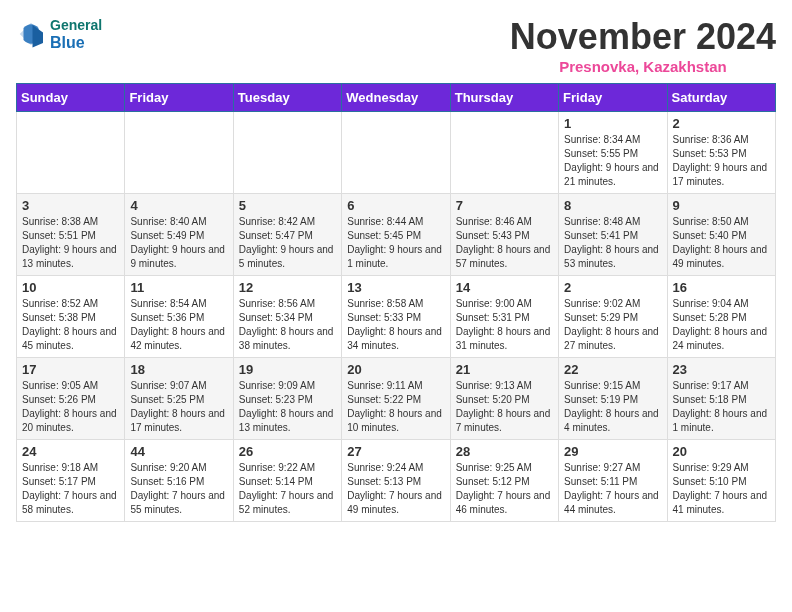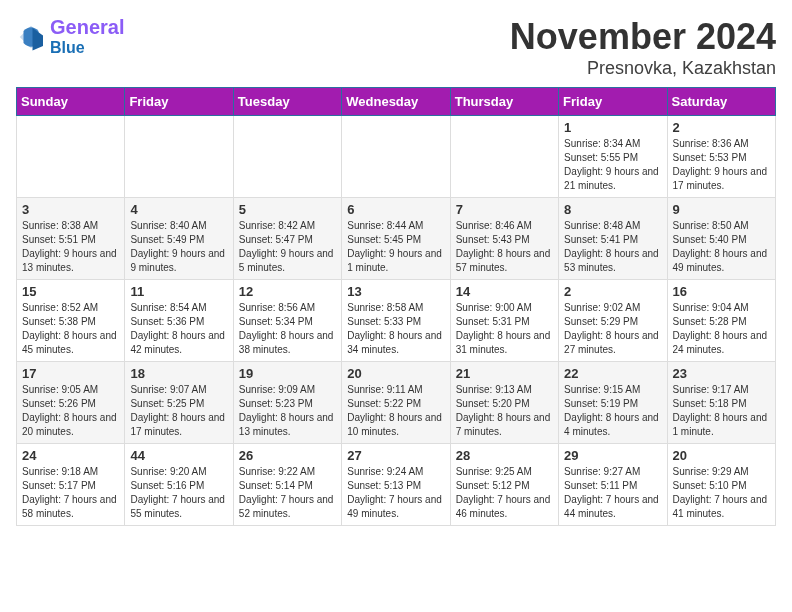--- a/index.html
+++ b/index.html
@@ -19,39 +19,40 @@
     .logo {
       display: flex;
       align-items: center;
       gap: 4px;
     }
     .logo-icon {
       width: 30px;
       height: 30px;
     }
     .title-section {
-      text-align: right;
+      text-align: center;
       margin-left: 18px;
     }
     .month-title {
       font-size: 36px;
       font-weight: bold;
       color: #333;
     }
     .location-title {
-      font-size: 18px;
-      color: #404040;
+      font-size: 15px;
+      color: #ec4899;
+      font-weight: bold;
     }
     table {
       width: 100%;
       border-collapse: collapse;
       table-layout: fixed;
     }
     thead tr {
-      background-color: #a21caf;
+      background-color: #6d28d9;
     }
     thead th {
       color: white;
       font-size: 13px;
       font-weight: bold;
       padding: 6px 4px;
       text-align: left;
       border: 1px solid #2a6fa0;
     }
     tbody tr {
@@ -90,21 +91,21 @@
 <body>
 
 <div class="header-section">
   <div class="logo">
     <svg class="logo-icon" viewBox="0 0 40 40">
       <path d="M20 5 L35 20 L20 35 L5 20 Z" fill="#3a7fc1" opacity="0.3"></path>
       <path d="M10 12 Q20 2 30 12 L30 28 Q20 38 10 28 Z" fill="#3a7fc1"></path>
       <path d="M22 8 L36 18 L36 32 L22 38" fill="#1a5fa0"></path>
     </svg>
     <div>
-      <span style="font-size:20px;font-weight:bold;color:#8b5cf6;">General</span><br>
+      <span style="font-size:14px;font-weight:bold;color:#0f766e;">General</span><br>
       <span style="font-size:16px;font-weight:bold;color:#1a6fb5;text-align:center;">Blue</span>
     </div>
   </div>
   <div class="title-section">
     <div class="month-title">November 2024</div>
     <div class="location-title">Presnovka, Kazakhstan</div>
   </div>
 </div>
 
 <table>
@@ -132,21 +133,21 @@
       <tr>
         <td><span class="day-number">3</span><span class="day-info">Sunrise: 8:38 AM<br>Sunset: 5:51 PM<br>Daylight: 9 hours and 13 minutes.</span></td>
         <td><span class="day-number">4</span><span class="day-info">Sunrise: 8:40 AM<br>Sunset: 5:49 PM<br>Daylight: 9 hours and 9 minutes.</span></td>
         <td><span class="day-number">5</span><span class="day-info">Sunrise: 8:42 AM<br>Sunset: 5:47 PM<br>Daylight: 9 hours and 5 minutes.</span></td>
         <td><span class="day-number">6</span><span class="day-info">Sunrise: 8:44 AM<br>Sunset: 5:45 PM<br>Daylight: 9 hours and 1 minute.</span></td>
         <td><span class="day-number">7</span><span class="day-info">Sunrise: 8:46 AM<br>Sunset: 5:43 PM<br>Daylight: 8 hours and 57 minutes.</span></td>
         <td><span class="day-number">8</span><span class="day-info">Sunrise: 8:48 AM<br>Sunset: 5:41 PM<br>Daylight: 8 hours and 53 minutes.</span></td>
         <td><span class="day-number">9</span><span class="day-info">Sunrise: 8:50 AM<br>Sunset: 5:40 PM<br>Daylight: 8 hours and 49 minutes.</span></td>
       </tr>
       <tr>
-        <td><span class="day-number">15</span><span class="day-info">Sunrise: 8:52 AM<br>Sunset: 5:38 PM<br>Daylight: 8 hours and 45 minutes.</span></td>
+        <td><span class="day-number">10</span><span class="day-info">Sunrise: 8:52 AM<br>Sunset: 5:38 PM<br>Daylight: 8 hours and 45 minutes.</span></td>
         <td><span class="day-number">11</span><span class="day-info">Sunrise: 8:54 AM<br>Sunset: 5:36 PM<br>Daylight: 8 hours and 42 minutes.</span></td>
         <td><span class="day-number">12</span><span class="day-info">Sunrise: 8:56 AM<br>Sunset: 5:34 PM<br>Daylight: 8 hours and 38 minutes.</span></td>
         <td><span class="day-number">13</span><span class="day-info">Sunrise: 8:58 AM<br>Sunset: 5:33 PM<br>Daylight: 8 hours and 34 minutes.</span></td>
         <td><span class="day-number">14</span><span class="day-info">Sunrise: 9:00 AM<br>Sunset: 5:31 PM<br>Daylight: 8 hours and 31 minutes.</span></td>
         <td><span class="day-number">2</span><span class="day-info">Sunrise: 9:02 AM<br>Sunset: 5:29 PM<br>Daylight: 8 hours and 27 minutes.</span></td>
         <td><span class="day-number">16</span><span class="day-info">Sunrise: 9:04 AM<br>Sunset: 5:28 PM<br>Daylight: 8 hours and 24 minutes.</span></td>
       </tr>
       <tr>
         <td><span class="day-number">17</span><span class="day-info">Sunrise: 9:05 AM<br>Sunset: 5:26 PM<br>Daylight: 8 hours and 20 minutes.</span></td>
         <td><span class="day-number">18</span><span class="day-info">Sunrise: 9:07 AM<br>Sunset: 5:25 PM<br>Daylight: 8 hours and 17 minutes.</span></td>

